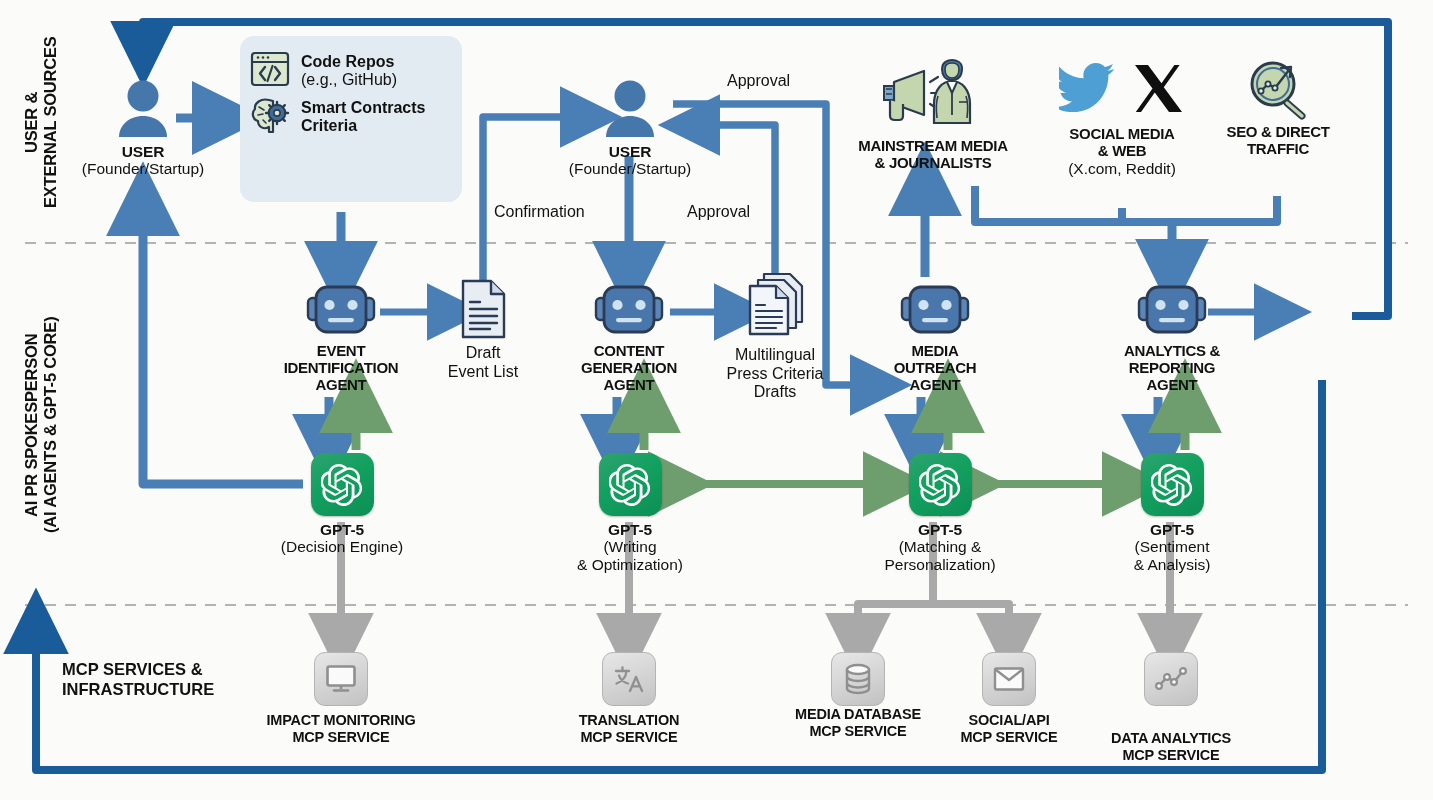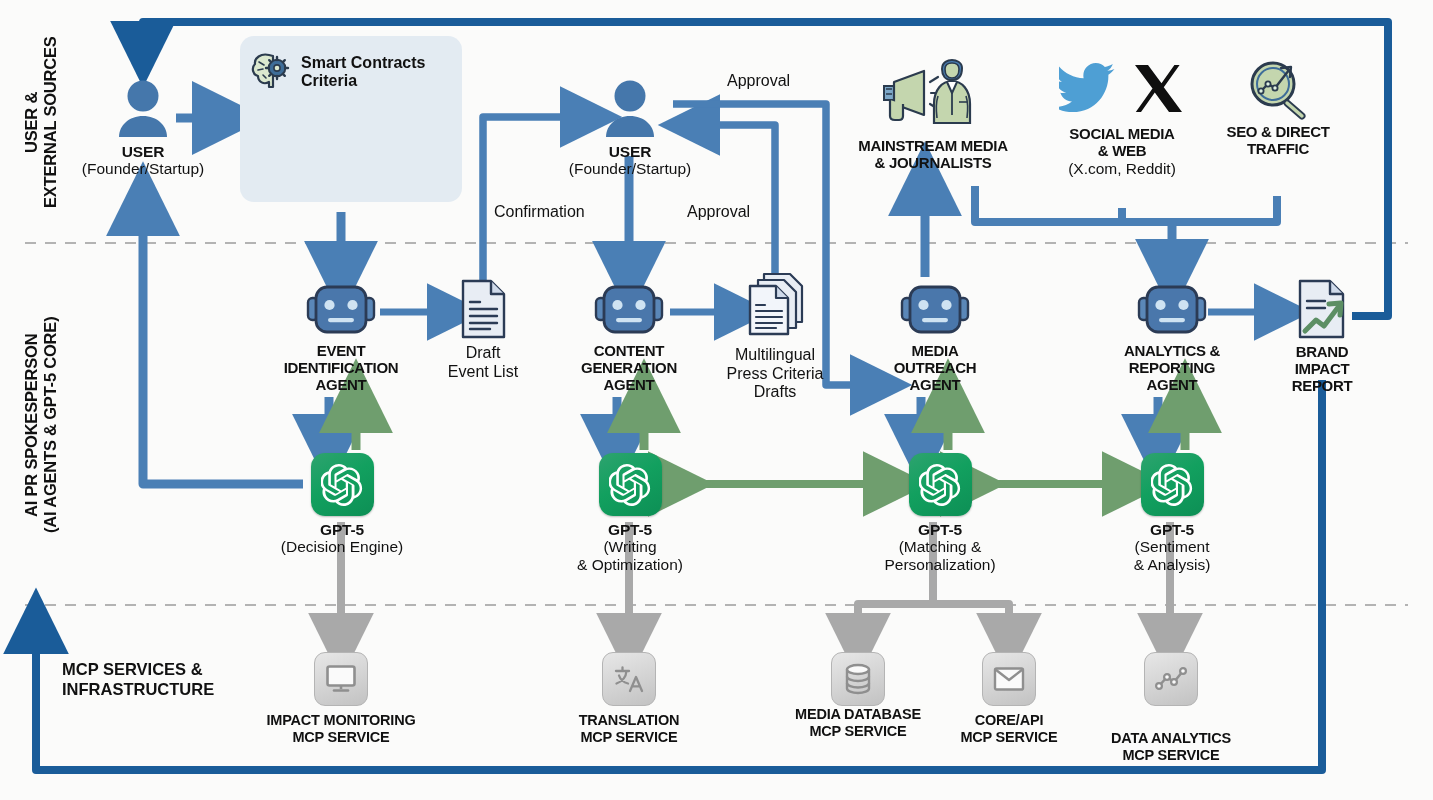--- a/index.html
+++ b/index.html
@@ -162,20 +162,38 @@
       <circle cx="30" cy="18" r="15.5" fill="#4577ab"></circle>
       <path d="M30,38 C44,38 54,47.5 54,59 L6,59 C6,47.5 16,38 30,38 Z" fill="#4577ab"></path>
     </svg>
   </div>
   <div class="cap" style="margin-top:3px;">USER</div>
   <div class="sub">(Founder/Startup)</div>
 </div>
 
 <div class="srcbox" style="left:240px;top:36px;width:222px;height:166px;">
 
+  <div class="srcrow">
+    <span class="icnwrap">
+      <svg width="40" height="36" viewBox="0 0 40 36">
+        <rect x="2" y="2" width="36" height="32" rx="3" fill="#dbe8cf" stroke="#2b3b4e" stroke-width="2.2"></rect>
+        <path d="M2,11 H38" stroke="#2b3b4e" stroke-width="2.2"></path>
+        <circle cx="8" cy="6.5" r="1.3" fill="#2b3b4e"></circle>
+            <circle cx="13" cy="6.5" r="1.3" fill="#2b3b4e"></circle>
+            <circle cx="18" cy="6.5" r="1.3" fill="#2b3b4e"></circle>
+        <path d="M15,16 L10,22.5 L15,29" stroke="#2b3b4e" stroke-width="2.4" fill="none" stroke-linecap="round" stroke-linejoin="round"></path>
+        <path d="M25,16 L30,22.5 L25,29" stroke="#2b3b4e" stroke-width="2.4" fill="none" stroke-linecap="round" stroke-linejoin="round"></path>
+        <path d="M22.5,15 L17.5,30" stroke="#2b3b4e" stroke-width="2.2" stroke-linecap="round"></path>
+      </svg>
+    </span>
+    <span class="srctext">
+      <span class="srct1">Code Repos</span><br>
+      <span class="srct2">(e.g., GitHub)</span>
+    </span>
+  </div>
 
 
   <div class="srcrow">
     <span class="icnwrap">
       <svg width="40" height="38" viewBox="0 0 40 38">
         <path d="M19,4 C11,2 4,7 5,13 C1,17 3,24 8,25 C8,31 14,34 19,31 L19,36 L23,36 L23,5 Z" fill="#dbe8cf" stroke="#2b3b4e" stroke-width="2.2" stroke-linejoin="round"></path>
         <path d="M9,11 L14,14 M8,19 L13,18 M13,24 L16,27" stroke="#2b3b4e" stroke-width="1.6" stroke-linecap="round"></path>
         <g transform="translate(27,17)">
           <circle r="8.3" fill="#3e6d99" stroke="#2b3b4e" stroke-width="2"></circle>
           <circle r="3.1" fill="#dbe8cf" stroke="#2b3b4e" stroke-width="1.6"></circle>
@@ -361,37 +379,20 @@
             <path d="M18,51 H44"></path>
             <path d="M18,56 H38"></path>
       </g>
     </svg>
   </div>
   <div class="plain" style="margin-top:4px;">Multilingual</div>
   <div class="plain">Press Criteria</div>
   <div class="plain">Drafts</div>
 </div>
 
-<div class="node" style="left:1272px;top:278px;width:100px;">
-  <div class="center-icon">
-    <svg width="56" height="62" viewBox="0 0 56 62">
-      <path d="M6,3 L36,3 L49,16 L49,59 L6,59 Z" fill="#e8edf4" stroke="#2b3b55" stroke-width="2.4" stroke-linejoin="round"></path>
-      <path d="M36,3 L36,16 L49,16" fill="#cfdaea" stroke="#2b3b55" stroke-width="2.4" stroke-linejoin="round"></path>
-      <g stroke="#2b3b55" stroke-width="2.4" stroke-linecap="round">
-        <path d="M13,23 H31"></path>
-            <path d="M13,30 H31"></path>
-      </g>
-      <path d="M11,53 L22,42 L30,48 L45,28" fill="none" stroke="#5c8f64" stroke-width="5" stroke-linecap="round" stroke-linejoin="round"></path>
-      <path d="M35,26 L47,25 L46,37" fill="none" stroke="#5c8f64" stroke-width="5" stroke-linecap="round" stroke-linejoin="round"></path>
-    </svg>
-  </div>
-  <div class="capu" style="margin-top:4px;">BRAND</div>
-  <div class="capu">IMPACT</div>
-  <div class="capu">REPORT</div>
-</div>
 
 <div class="node" style="left:252px;top:453px;width:180px;">
   <div class="center-icon">
     <div class="gptbox">
       <svg width="42" height="42" viewBox="0 0 40 40">
         <path fill="#ffffff" d="M36.6,16.4c0.9-2.7,0.6-5.6-0.9-8c-2.2-3.8-6.6-5.8-10.9-4.9C22.9,1.2,20,0,17,0 c-4.4,0-8.3,2.8-9.7,7c-2.8,0.6-5.2,2.3-6.6,4.8c-2.2,3.8-1.7,8.6,1.2,11.8c-0.9,2.7-0.6,5.6,0.9,8c2.2,3.8,6.6,5.8,10.9,4.9 C15.6,38.8,18.5,40,21.5,40c4.4,0,8.3-2.8,9.7-7c2.8-0.6,5.2-2.3,6.6-4.8C40,24.4,39.5,19.6,36.6,16.4z M21.5,37.4 c-1.8,0-3.5-0.6-4.9-1.8c0.1,0,0.2-0.1,0.3-0.2l8.1-4.7c0.4-0.2,0.7-0.7,0.7-1.1V18.1l3.4,2c0,0,0.1,0.1,0.1,0.1v9.5 C29.1,34,25.7,37.4,21.5,37.4z M5.1,30.4c-0.9-1.5-1.2-3.3-0.9-5.1c0.1,0.1,0.2,0.1,0.3,0.2l8.1,4.7c0.4,0.2,0.9,0.2,1.3,0 l9.9-5.7v3.9c0,0.1,0,0.1-0.1,0.2l-8.2,4.7C11.9,35.4,7.3,34.1,5.1,30.4z M3,13.1c0.9-1.5,2.3-2.7,3.9-3.3c0,0.1,0,0.3,0,0.4v9.4 c0,0.5,0.2,0.9,0.7,1.1l9.9,5.7l-3.4,2c-0.1,0-0.1,0-0.2,0l-8.2-4.7C2.1,21.6,0.9,17,3,13.1z M31.1,19.6l-9.9-5.7l3.4-2 c0.1,0,0.1,0,0.2,0l8.2,4.7c3.6,2.1,4.9,6.7,2.8,10.4c-0.9,1.5-2.3,2.7-3.9,3.3v-9.7C31.8,20.2,31.5,19.8,31.1,19.6z M34.5,14.6 c-0.1-0.1-0.2-0.1-0.3-0.2L26,9.7c-0.4-0.2-0.9-0.2-1.3,0l-9.9,5.7v-3.9c0-0.1,0-0.1,0.1-0.2l8.2-4.7c3.6-2.1,8.3-0.9,10.4,2.8 C34.4,11,34.8,12.8,34.5,14.6z M12.9,21.5l-3.4-2c0,0-0.1-0.1-0.1-0.1V10c0-4.2,3.4-7.6,7.6-7.6c1.8,0,3.5,0.6,4.9,1.8 c-0.1,0-0.2,0.1-0.3,0.2l-8.1,4.7c-0.4,0.2-0.7,0.7-0.7,1.1L12.9,21.5z M14.8,17.5l4.4-2.6l4.4,2.6v5.1l-4.4,2.6l-4.4-2.6V17.5z"></path>
       </svg>
     </div>
   </div>
   <div class="cap" style="margin-top:5px;">GPT-5</div>
@@ -481,21 +482,21 @@
 
 <div class="node" style="left:938px;top:652px;width:142px;">
   <div class="center-icon">
     <div class="mcpbox">
       <svg width="32" height="26" viewBox="0 0 32 26">
         <rect x="2" y="2.5" width="28" height="21" rx="1.6" fill="#fafafa" stroke="#8f8f8f" stroke-width="2.4"></rect>
         <path d="M2.5,3.5 L16,14 L29.5,3.5" fill="none" stroke="#8f8f8f" stroke-width="2.4" stroke-linejoin="round"></path>
       </svg>
     </div>
   </div>
-  <div class="mcpcap" style="margin-top:6px;">CORE/API</div>
+  <div class="mcpcap" style="margin-top:6px;">SOCIAL/API</div>
   <div class="mcpcap">MCP SERVICE</div>
 </div>
 
 <div class="node" style="left:1092px;top:652px;width:158px;">
   <div class="center-icon">
     <div class="mcpbox">
       <svg width="32" height="26" viewBox="0 0 32 26">
         <path d="M4,20 L12,11 L19,16 L28,5" fill="none" stroke="#8f8f8f" stroke-width="2.5" stroke-linecap="round" stroke-linejoin="round"></path>
         <circle cx="4" cy="20" r="2.9" fill="#fafafa" stroke="#8f8f8f" stroke-width="2.2"></circle>
         <circle cx="12" cy="11" r="2.9" fill="#fafafa" stroke="#8f8f8f" stroke-width="2.2"></circle>

